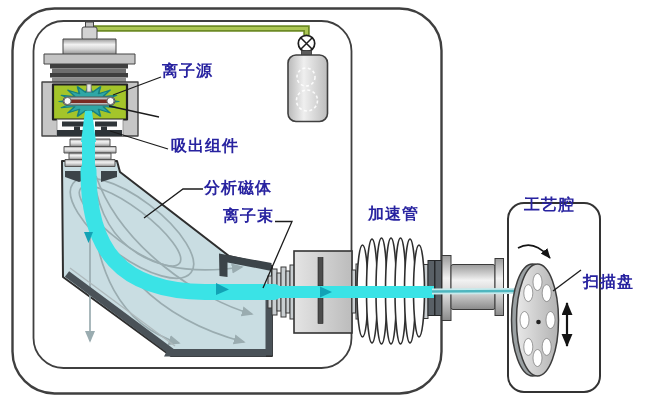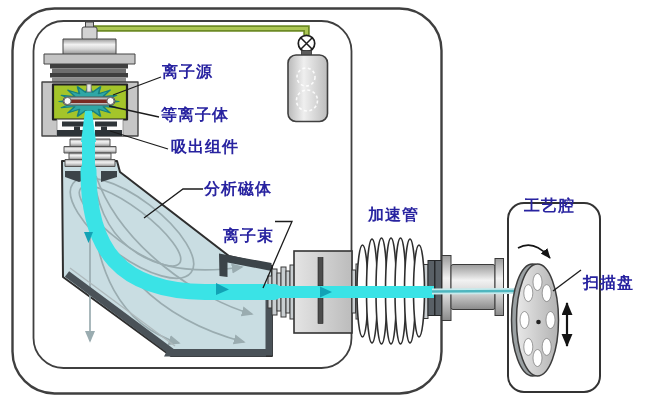--- a/index.html
+++ b/index.html
@@ -1,18 +1,18 @@
 <!DOCTYPE html>
 <html><head>
 <meta charset="utf-8">
 <style>
   html,body{margin:0;padding:0;background:#fff;}
   .stage{
     position:relative;width:653px;height:401px;background:#ffffff;overflow:hidden;
-    font-family:Liberation Sans, sans-serif;
+    font-family:Liberation Mono, monospace;
   }
   .scene{position:absolute;left:0;top:0;}
   .lbl{
     position:absolute;font-weight:700;font-size:16px;line-height:1.15;
     color:#2823a0;letter-spacing:1px;white-space:nowrap;
   }
 </style>
 </head>
 <body>
 
@@ -196,21 +196,20 @@
     <path d="M161,77 L113,95"></path>
     <path d="M159,117 L109,106"></path>
     <path d="M168,149 L110,131"></path>
     <path d="M203,189 L183,189 L144,218"></path>
     <path d="M275,221.5 L292,221.5 L263,288"></path>
     <path d="M581,270 L553,291"></path>
   </g>
 </svg>
 
 <div class="lbl" style="left:162px;top:63px">离子源</div>
-<div class="lbl" style="left:161px;top:106px">等离子体</div>
 <div class="lbl" style="left:204px;top:180px">分析磁体</div>
 <div class="lbl" style="left:171px;top:138px">吸出组件</div>
-<div class="lbl" style="left:223px;top:227px">离子束</div>
+<div class="lbl" style="left:223px;top:208px">离子束</div>
 <div class="lbl" style="left:368px;top:206px">加速管</div>
 <div class="lbl" style="left:524px;top:197px">工艺腔</div>
 <div class="lbl" style="left:583px;top:274px">扫描盘</div>
 
 </div>
 
 </body></html>

